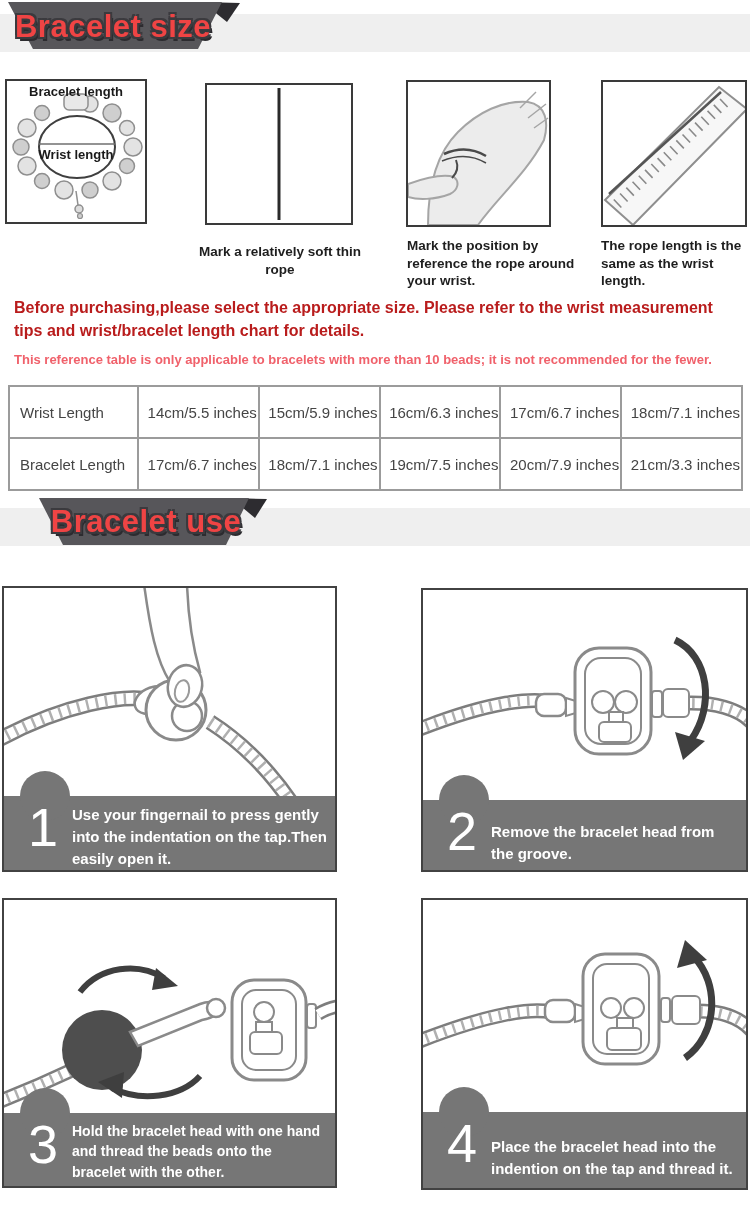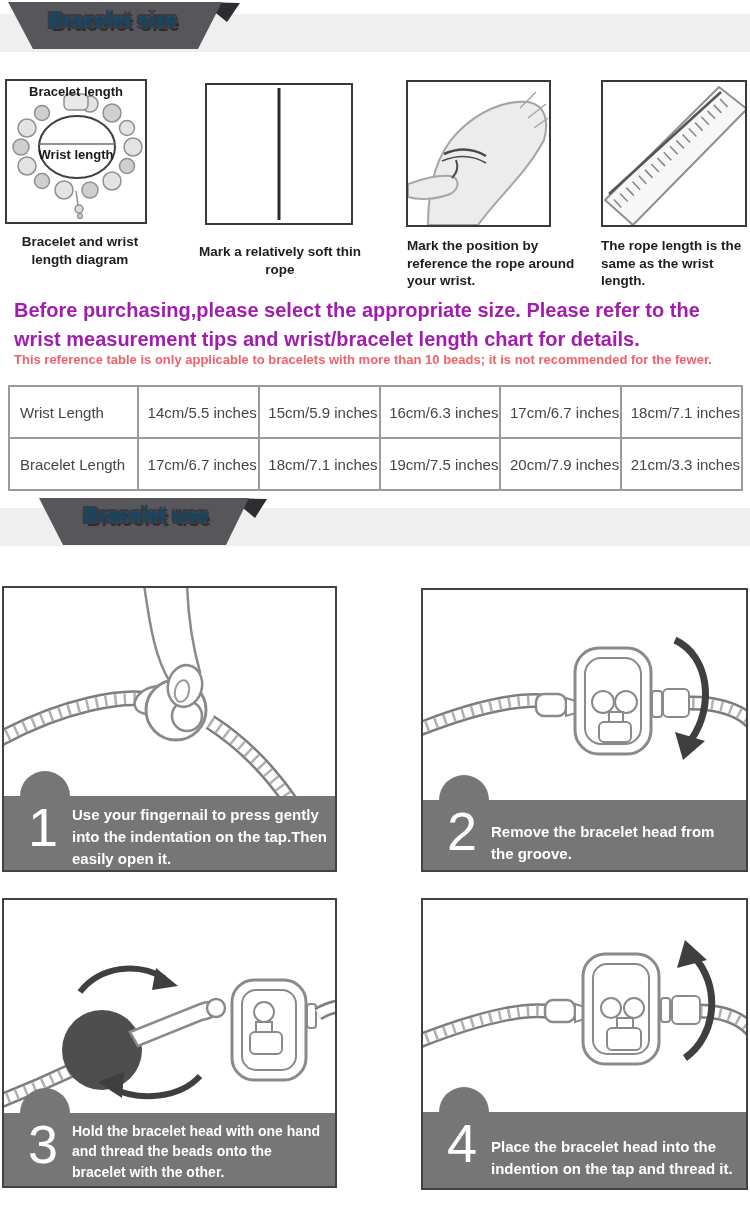--- a/index.html
+++ b/index.html
@@ -4,31 +4,31 @@
 <style>
   html,body{margin:0;padding:0;background:#ffffff;}
   body{font-family:"Liberation Sans", sans-serif;}
   #page{position:relative;width:750px;height:1213px;background:#fff;overflow:hidden;}
   .abs{position:absolute;}
 
   
   .strip{position:absolute;left:0;width:750px;height:38px;background:#efefef;}
   .banner{position:absolute;left:0;width:260px;height:54px;}
   .banner-label{position:absolute;left:8px;top:9px;width:210px;text-align:center;
-    color:#0c4a6e;font-size:20px;font-weight:700;letter-spacing:.5px;
+    color:#ef4444;font-size:31px;font-weight:700;letter-spacing:.5px;
     text-shadow:-2px -2px 0 #3b3a3e,2px -2px 0 #3b3a3e,-2px 2px 0 #3b3a3e,2px 2px 0 #3b3a3e,3px 4px 0 #2c2b2f;}
 
   
   .thumb-box{position:absolute;background:#fff;border:2px solid #3a3a3a;box-sizing:border-box;}
   .thumb-cap{position:absolute;font-weight:700;font-size:13.5px;color:#1e1e1e;line-height:1.3;white-space:pre-line;}
   .center{text-align:center;}
   .inlabel{position:absolute;left:0;width:100%;text-align:center;font-weight:700;font-size:13px;color:#1a1a1a;}
 
   
-  .note-bold{position:absolute;left:14px;top:296px;width:726px;font-size:20px;font-weight:700;color:#a21caf;line-height:1.45;}
+  .note-bold{position:absolute;left:14px;top:296px;width:726px;font-size:16px;font-weight:700;color:#b91c1c;line-height:1.45;}
   .note-red{position:absolute;left:14px;top:352px;width:740px;font-size:13px;font-weight:700;color:#f0616b;white-space:nowrap;}
 
   
   .size-table{position:absolute;left:8px;top:385px;border-collapse:collapse;table-layout:fixed;width:735px;}
   .size-table td{border:2px solid #9b9b9b;font-size:15px;color:#454545;height:48px;background:#fff;}
   .size-table td.rowhead{padding-left:10px;width:116px;}
   .size-table td.cell{text-align:right;}
 
   
   .panel{position:absolute;border:2px solid #424242;background:#fff;box-sizing:border-box;overflow:hidden;}
@@ -75,22 +75,20 @@
         <rect x="57" y="13" width="24" height="16" rx="5" fill="#e8e8e8" stroke="#8f8f8f" stroke-width="1.5"></rect>
         <line x1="69" y1="110" x2="71" y2="124" stroke="#8f8f8f" stroke-width="1.5"></line>
         <circle cx="72" cy="128" r="4" fill="#dcdcdc" stroke="#8f8f8f" stroke-width="1.5"></circle>
         <circle cx="73" cy="135" r="2.5" fill="#cfcfcf" stroke="#8f8f8f" stroke-width="1.2"></circle>
         <ellipse cx="70" cy="66" rx="38" ry="31" fill="none" stroke="#3f3f3f" stroke-width="2"></ellipse>
         <line x1="32" y1="63" x2="108" y2="63" stroke="#6f6f6f" stroke-width="1.5"></line>
       </svg>
       <span class="inlabel" style="top:3px;">Bracelet length</span>
       <span class="inlabel" style="top:66px;">Wrist length</span>
     </div>
-    <div class="thumb-cap center" style="left:0;top:158px;width:160px;">Bracelet and wrist
-length diagram</div>
 
     <div class="thumb-box" style="left:205px;top:8px;width:148px;height:142px;">
       <svg width="144" height="138" viewBox="0 0 144 138">
         <line x1="72" y1="3" x2="72" y2="135" stroke="#2a2a2a" stroke-width="3"></line>
       </svg>
     </div>
     <div class="thumb-cap center" style="left:185px;top:168px;width:190px;">Mark a relatively soft thin rope</div>
 
     <div class="thumb-box" style="left:406px;top:5px;width:145px;height:147px;">
       <svg width="141" height="143" viewBox="0 0 141 143">

